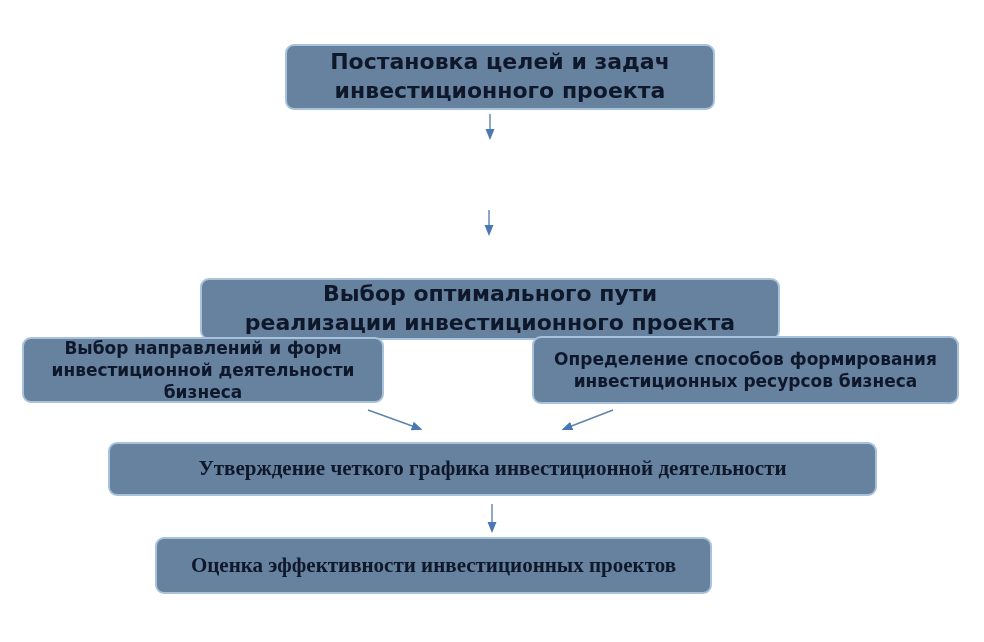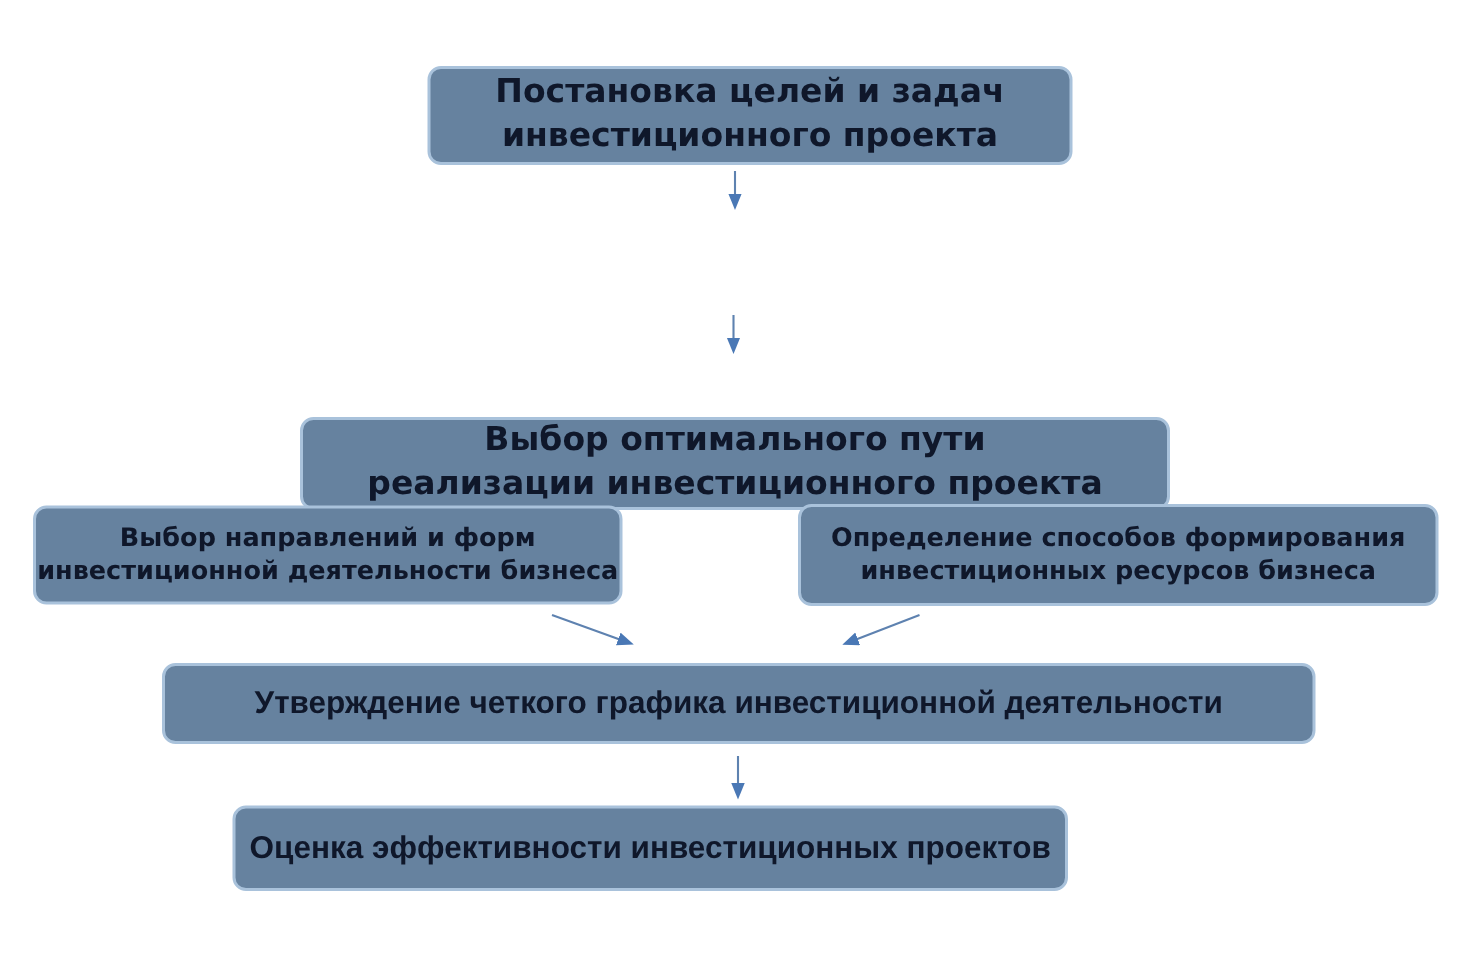--- a/index.html
+++ b/index.html
@@ -20,26 +20,26 @@
     color: #0f172a;
     display: flex;
     align-items: center;
     justify-content: center;
     text-align: center;
     font-weight: bold;
     white-space: pre-line;
     line-height: 1.3;
   }
   
-  .narrow { font-family: Liberation Sans, sans-serif; }
+  .narrow { font-family: Liberation Serif, serif; }
 
   .n1  { left: 285px; top: 44px;  width: 430px; height: 66px; font-size: 22px; }
   .n2  { left: 166px; top: 143px; width: 664px; height: 62px; font-size: 22px; }
   .n3  { left: 200px; top: 238px; width: 580px; height: 62px; font-size: 22px; margin-top: 40px; }
-  .n4l { left: 22px;  top: 337px; width: 393px; height: 66px; font-size: 17px; }
+  .n4l { left: 22px;  top: 337px; width: 362px; height: 66px; font-size: 17px; }
   .n4r { left: 532px; top: 336px; width: 427px; height: 68px; font-size: 17px; }
   .n5  { left: 108px; top: 442px; width: 769px; height: 54px; font-size: 21px; }
   .n6  { left: 155px; top: 537px; width: 557px; height: 57px; font-size: 21px; }
 
   .arrow-layer {
     position: absolute;
     left: 0; top: 0;
     width: 984px; height: 642px;
     pointer-events: none;
   }

